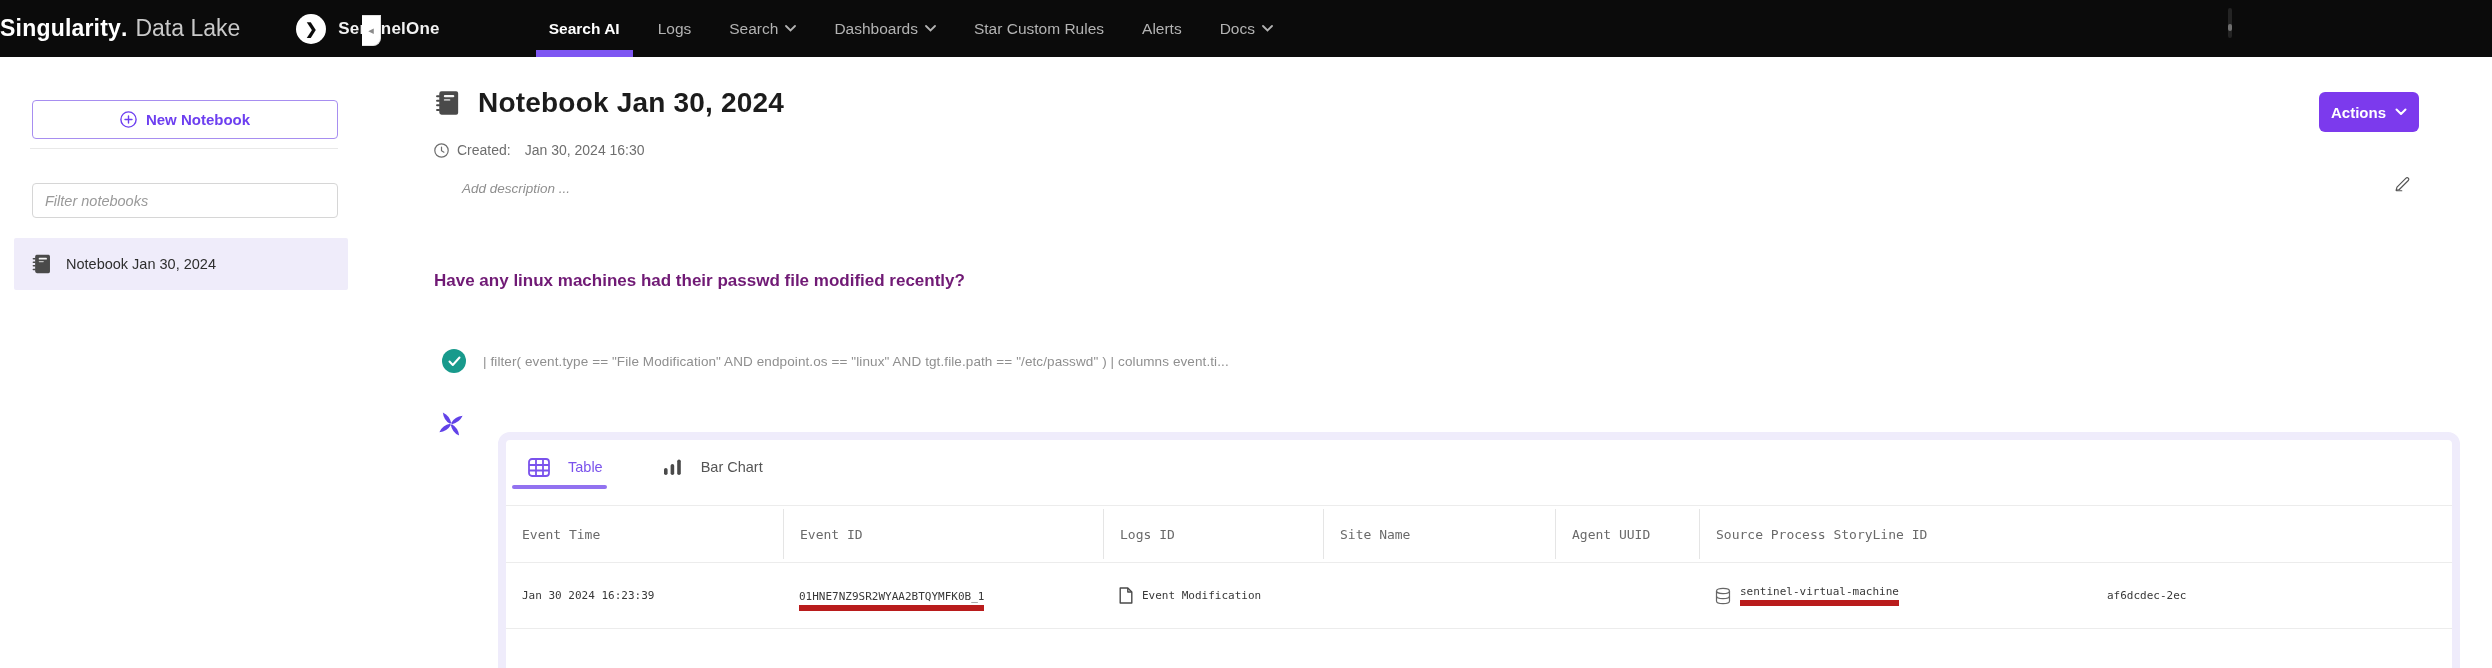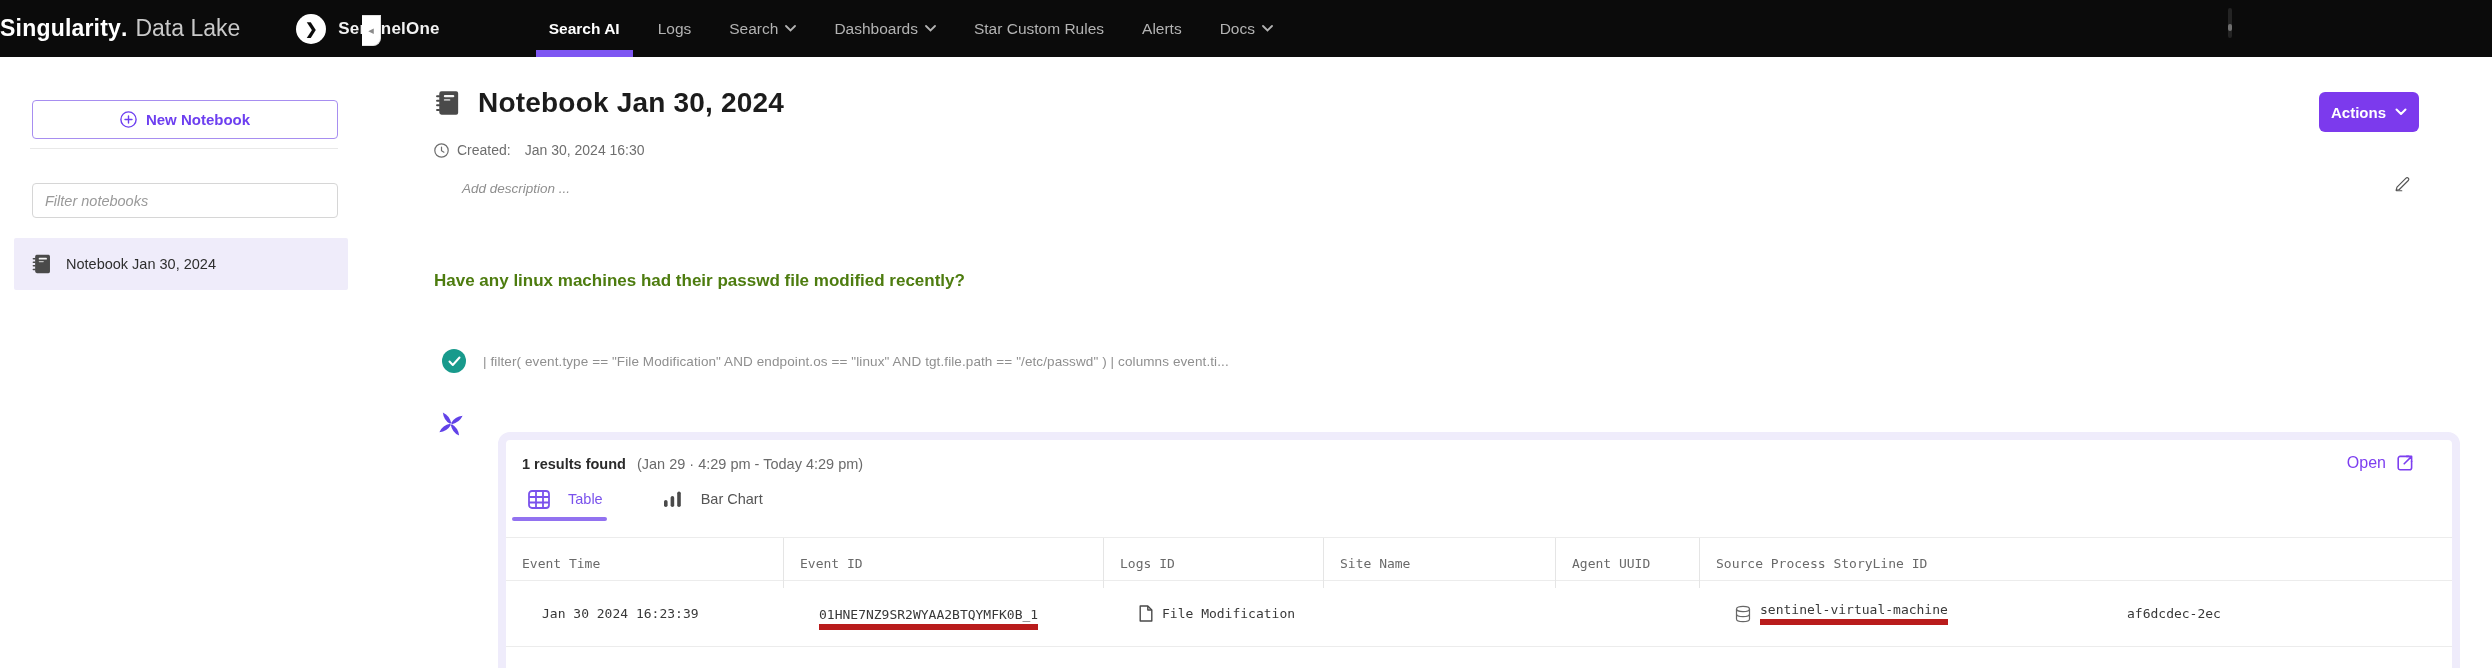--- a/index.html
+++ b/index.html
@@ -85,21 +85,21 @@
     position:absolute; left:1956px; top:35px; width:100px; height:40px;
     background:#7c3aed; color:#fff; border:none; border-radius:6px;
     font-family:"Liberation Sans", sans-serif; font-size:15px; font-weight:bold;
     display:flex; align-items:center; justify-content:center; gap:9px; cursor:pointer;
   }
   .created-row { position:absolute; left:71px; top:85px; display:flex; align-items:center; gap:8px; color:#6e6e6e; font-size:14px; }
   .created-row .cv { margin-left:6px; color:#6e6e6e; }
   .add-desc { position:absolute; left:99px; top:124px; font-size:13.5px; font-style:italic; color:#8f8f8f; cursor:text; }
   .edit-icon { position:absolute; left:2031px; top:118px; cursor:pointer; }
 
-  .question { position:absolute; left:71px; top:214px; font-size:17px; font-weight:bold; color:#4d7c0f;text-align:right; }
+  .question { position:absolute; left:71px; top:214px; font-size:17px; font-weight:bold; color:#701a75;text-align:right; }
 
   .query-row { position:absolute; left:79px; top:292px; display:flex; align-items:center; gap:17px; }
   .check-badge {
     width:24px; height:24px; border-radius:50%; background:#189a8c; flex:0 0 auto;
     display:flex; align-items:center; justify-content:center;
   }
   .query-text { font-size:13.5px; color:#8f8f8f; letter-spacing:.1px; white-space:nowrap; }
 
   .pai-icon { position:absolute; left:74px; top:353px; }
 
@@ -124,25 +124,25 @@
     background:#9272f0; border-radius:2px;
   }
   .tab + .tab { margin-left:44px; }
 
   .tbl { margin-top:16px; font-family:"DejaVu Sans Mono", monospace; }
   .thead, .trow {
     display:grid;
     grid-template-columns:277px 320px 220px 232px 144px 392px 359px;
     align-items:center;
   }
-  .thead { height:44px; border-top:1px solid #ececec; border-bottom:1px solid #ececec; }
+  .thead { height:58px; border-top:1px solid #ececec; border-bottom:1px solid #ececec; }
   .thead .cell { font-size:13px; color:#6a6a6a; padding-left:16px; height:50px; display:flex; align-items:center; }
   .thead .cell + .cell { border-left:1px solid #e5e5e5; }
   .trow { height:66px; border-bottom:1px solid #ececec; }
-  .trow .cell { font-size:13px; color:#383838; padding-left:16px; display:flex; align-items:center; gap:9px;margin-left:20px; }
+  .trow .cell { font-size:11px; color:#383838; padding-left:16px; display:flex; align-items:center; gap:9px; }
   .link-chip { border-bottom:6px solid #b91c1c; padding-bottom:2px; cursor:pointer; white-space:nowrap;text-align:right; }
   .cell-eventid { margin-top:10px; }
   .clip-val { max-width:97px; overflow:hidden; white-space:nowrap; display:inline-block; }
 
   svg { display:block; }
 </style>
 </head>
 <body>
 
 <div class="page">
@@ -284,33 +284,20 @@
           <g fill="#6142e8">
             <path d="M12 11.2 Q14.2 5.2 20.6 3.4 Q18.8 9.8 12.8 12z"></path>
             <path d="M12.8 12 Q18.8 14.2 20.6 20.6 Q14.2 18.8 12 12.8z"></path>
             <path d="M12 12.8 Q9.8 18.8 3.4 20.6 Q5.2 14.2 11.2 12z"></path>
             <path d="M11.2 12 Q5.2 9.8 3.4 3.4 Q9.8 5.2 12 11.2z"></path>
           </g>
         </svg>
     </div>
 
     <div class="card">
-      <div class="card-head">
-        <span class="res-count">1 results found</span>
-        <span class="res-range">(Jan 29 · 4:29 pm - Today 4:29 pm)</span>
-        <span class="open-link">
-          <span>Open</span>
-          <span>
-              <svg width="18" height="18" viewBox="0 0 18 18">
-                <path d="M12.7 2.4H4.2A2 2 0 0 0 2.2 4.4v9.4a2 2 0 0 0 2 2h9.4a2 2 0 0 0 2-2V7.2" fill="none" stroke="#7d3ff0" stroke-width="1.6" stroke-linecap="round"></path>
-                <path d="M8.2 9.8 15.4 2.6M10.6 2.4h5v5" fill="none" stroke="#7d3ff0" stroke-width="1.6" stroke-linecap="round" stroke-linejoin="round"></path>
-              </svg>
-            </span>
-        </span>
-      </div>
 
       <div class="tabs">
         <div class="tab active">
           <span>
               <svg width="22" height="19" viewBox="0 0 22 19">
                 <rect x="1" y="1" width="20" height="17" rx="3" fill="none" stroke="#7a52ec" stroke-width="1.8"></rect>
                 <path d="M1 7h20M1 12.5h20M8 1v17M15 1v17" stroke="#7a52ec" stroke-width="1.8"></path>
               </svg>
             </span>
           <span class="tlabel">Table</span>
@@ -341,21 +328,21 @@
           <div class="cell cell-eventid">
             <span class="link-chip">01HNE7NZ9SR2WYAA2BTQYMFK0B_1</span>
           </div>
           <div class="cell">
             <span>
                 <svg width="14" height="17" viewBox="0 0 14 17">
                   <path d="M1.2 1h7.6l4 4v11H1.2z" fill="none" stroke="#4a4a4a" stroke-width="1.4" stroke-linejoin="round"></path>
                   <path d="M8.8 1v4h4" fill="none" stroke="#4a4a4a" stroke-width="1.4" stroke-linejoin="round"></path>
                 </svg>
               </span>
-            <span>File Modification</span>
+            <span>Event Modification</span>
           </div>
           <div class="cell"></div>
           <div class="cell"></div>
           <div class="cell">
             <span>
                 <svg width="16" height="18" viewBox="0 0 16 18">
                   <ellipse cx="8" cy="4" rx="6.5" ry="2.6" fill="none" stroke="#666" stroke-width="1.2"></ellipse>
                   <path d="M1.5 4v10c0 1.5 2.9 2.6 6.5 2.6s6.5-1.1 6.5-2.6V4" fill="none" stroke="#666" stroke-width="1.2"></path>
                   <path d="M1.5 9c0 1.5 2.9 2.6 6.5 2.6S14.5 10.5 14.5 9" fill="none" stroke="#666" stroke-width="1.2"></path>
                 </svg>

